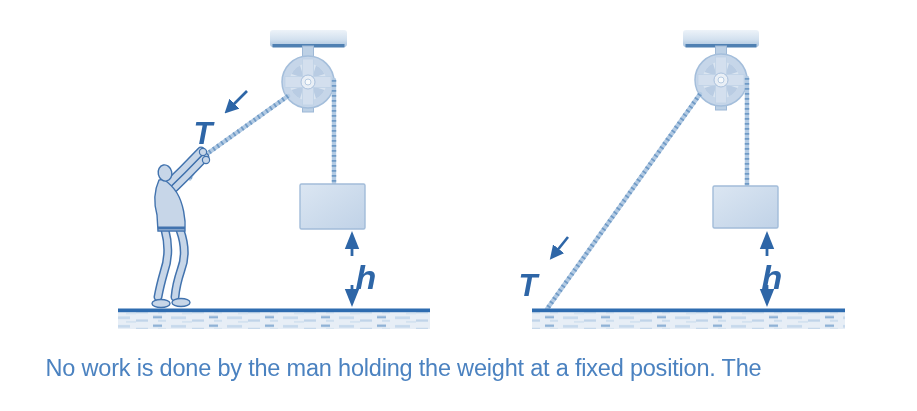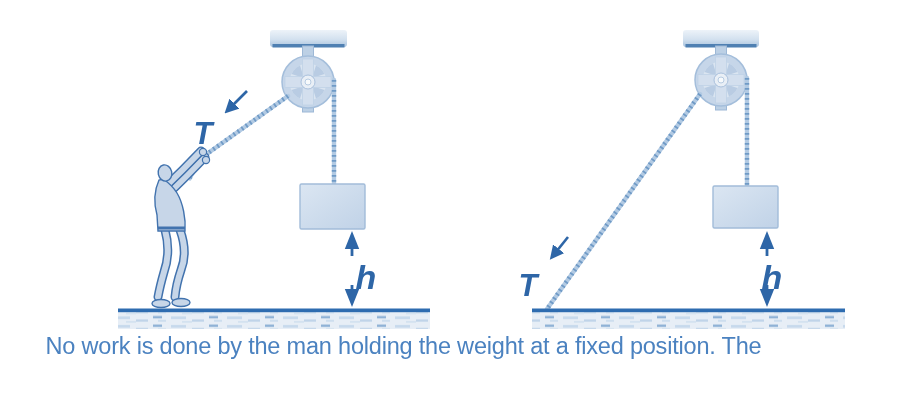--- a/index.html
+++ b/index.html
@@ -6,21 +6,21 @@
   .stage{
     position:relative;
     width:917px;height:411px;
     background:#ffffff;
     overflow:hidden;
     font-family:"Liberation Sans", sans-serif;
   }
   .stage svg{position:absolute;top:0;left:0;}
   .caption{
     position:absolute;
-    top:332px;left:0;
+    top:354px;left:0;
     width:807px;
     text-align:center;
     color:#4b82c0;
     font-size:23.5px;
     line-height:29.5px;
     letter-spacing:-0.2px;
   }
   
   .rope-base{stroke:#b2cae3;stroke-width:4.4;fill:none;stroke-linecap:round;}
   .rope-twist{stroke:#6f9ac6;stroke-width:4.4;fill:none;stroke-dasharray:1.8 3.2;stroke-linecap:butt;}

